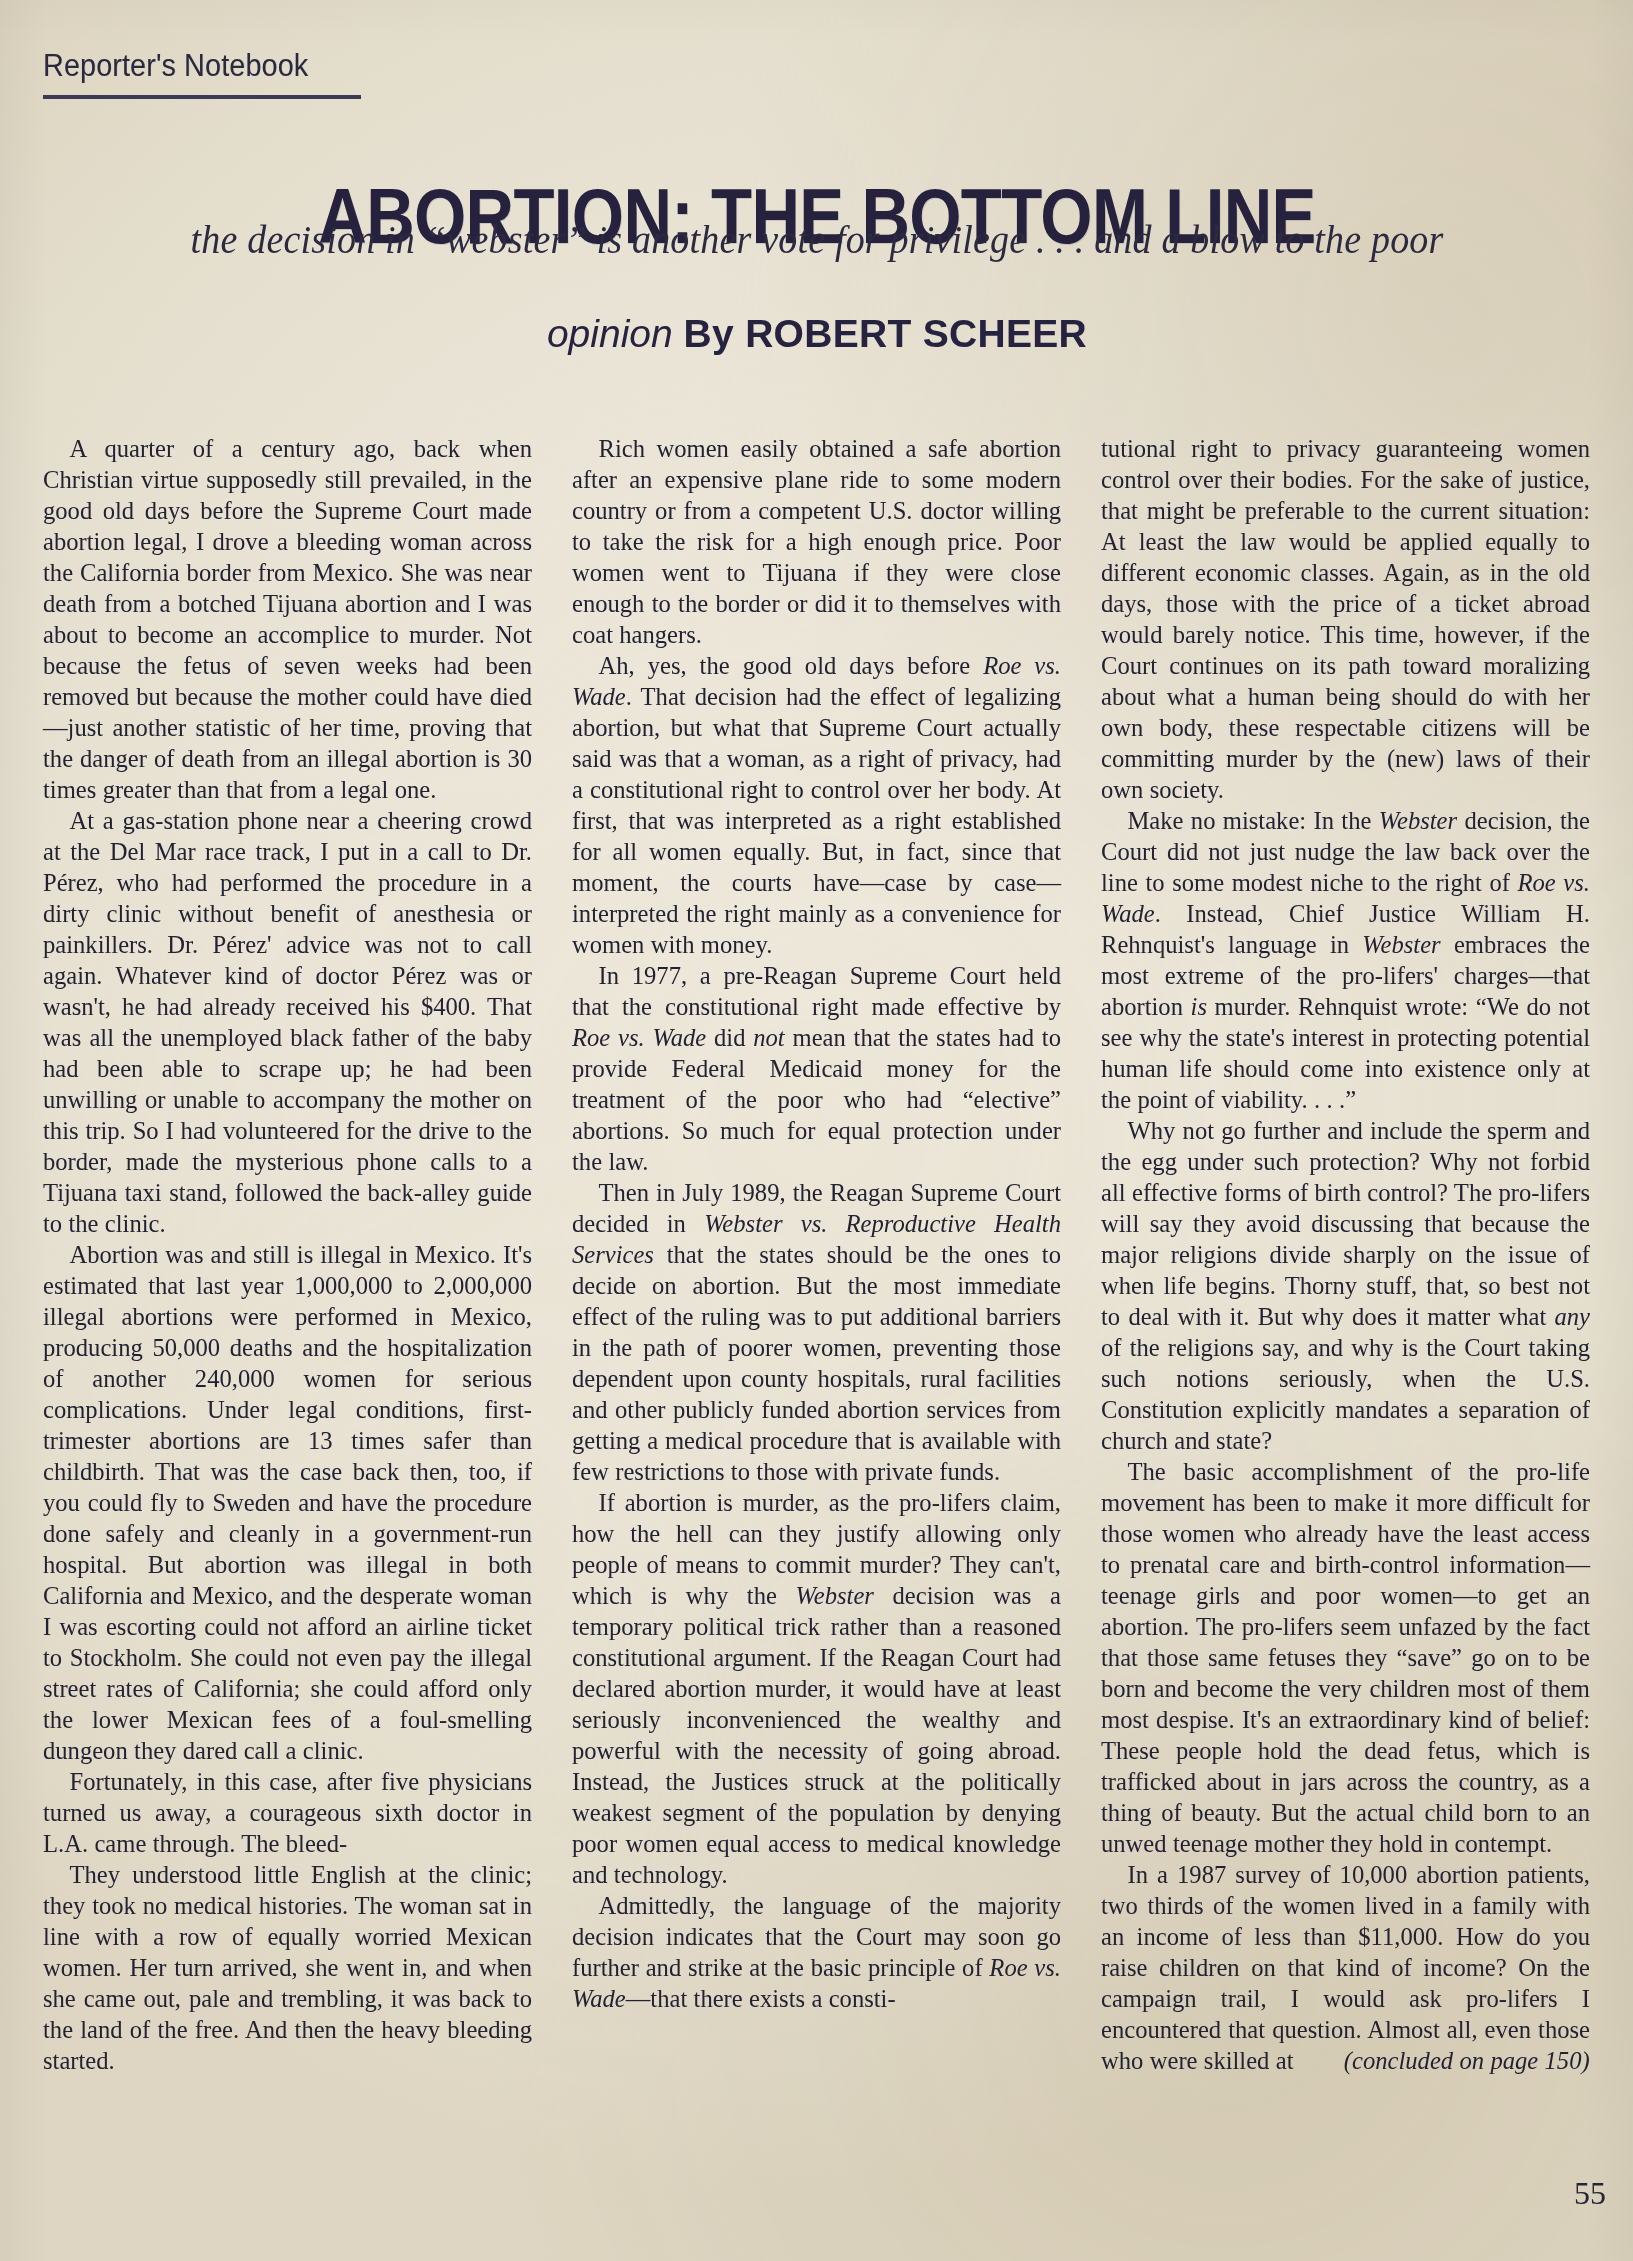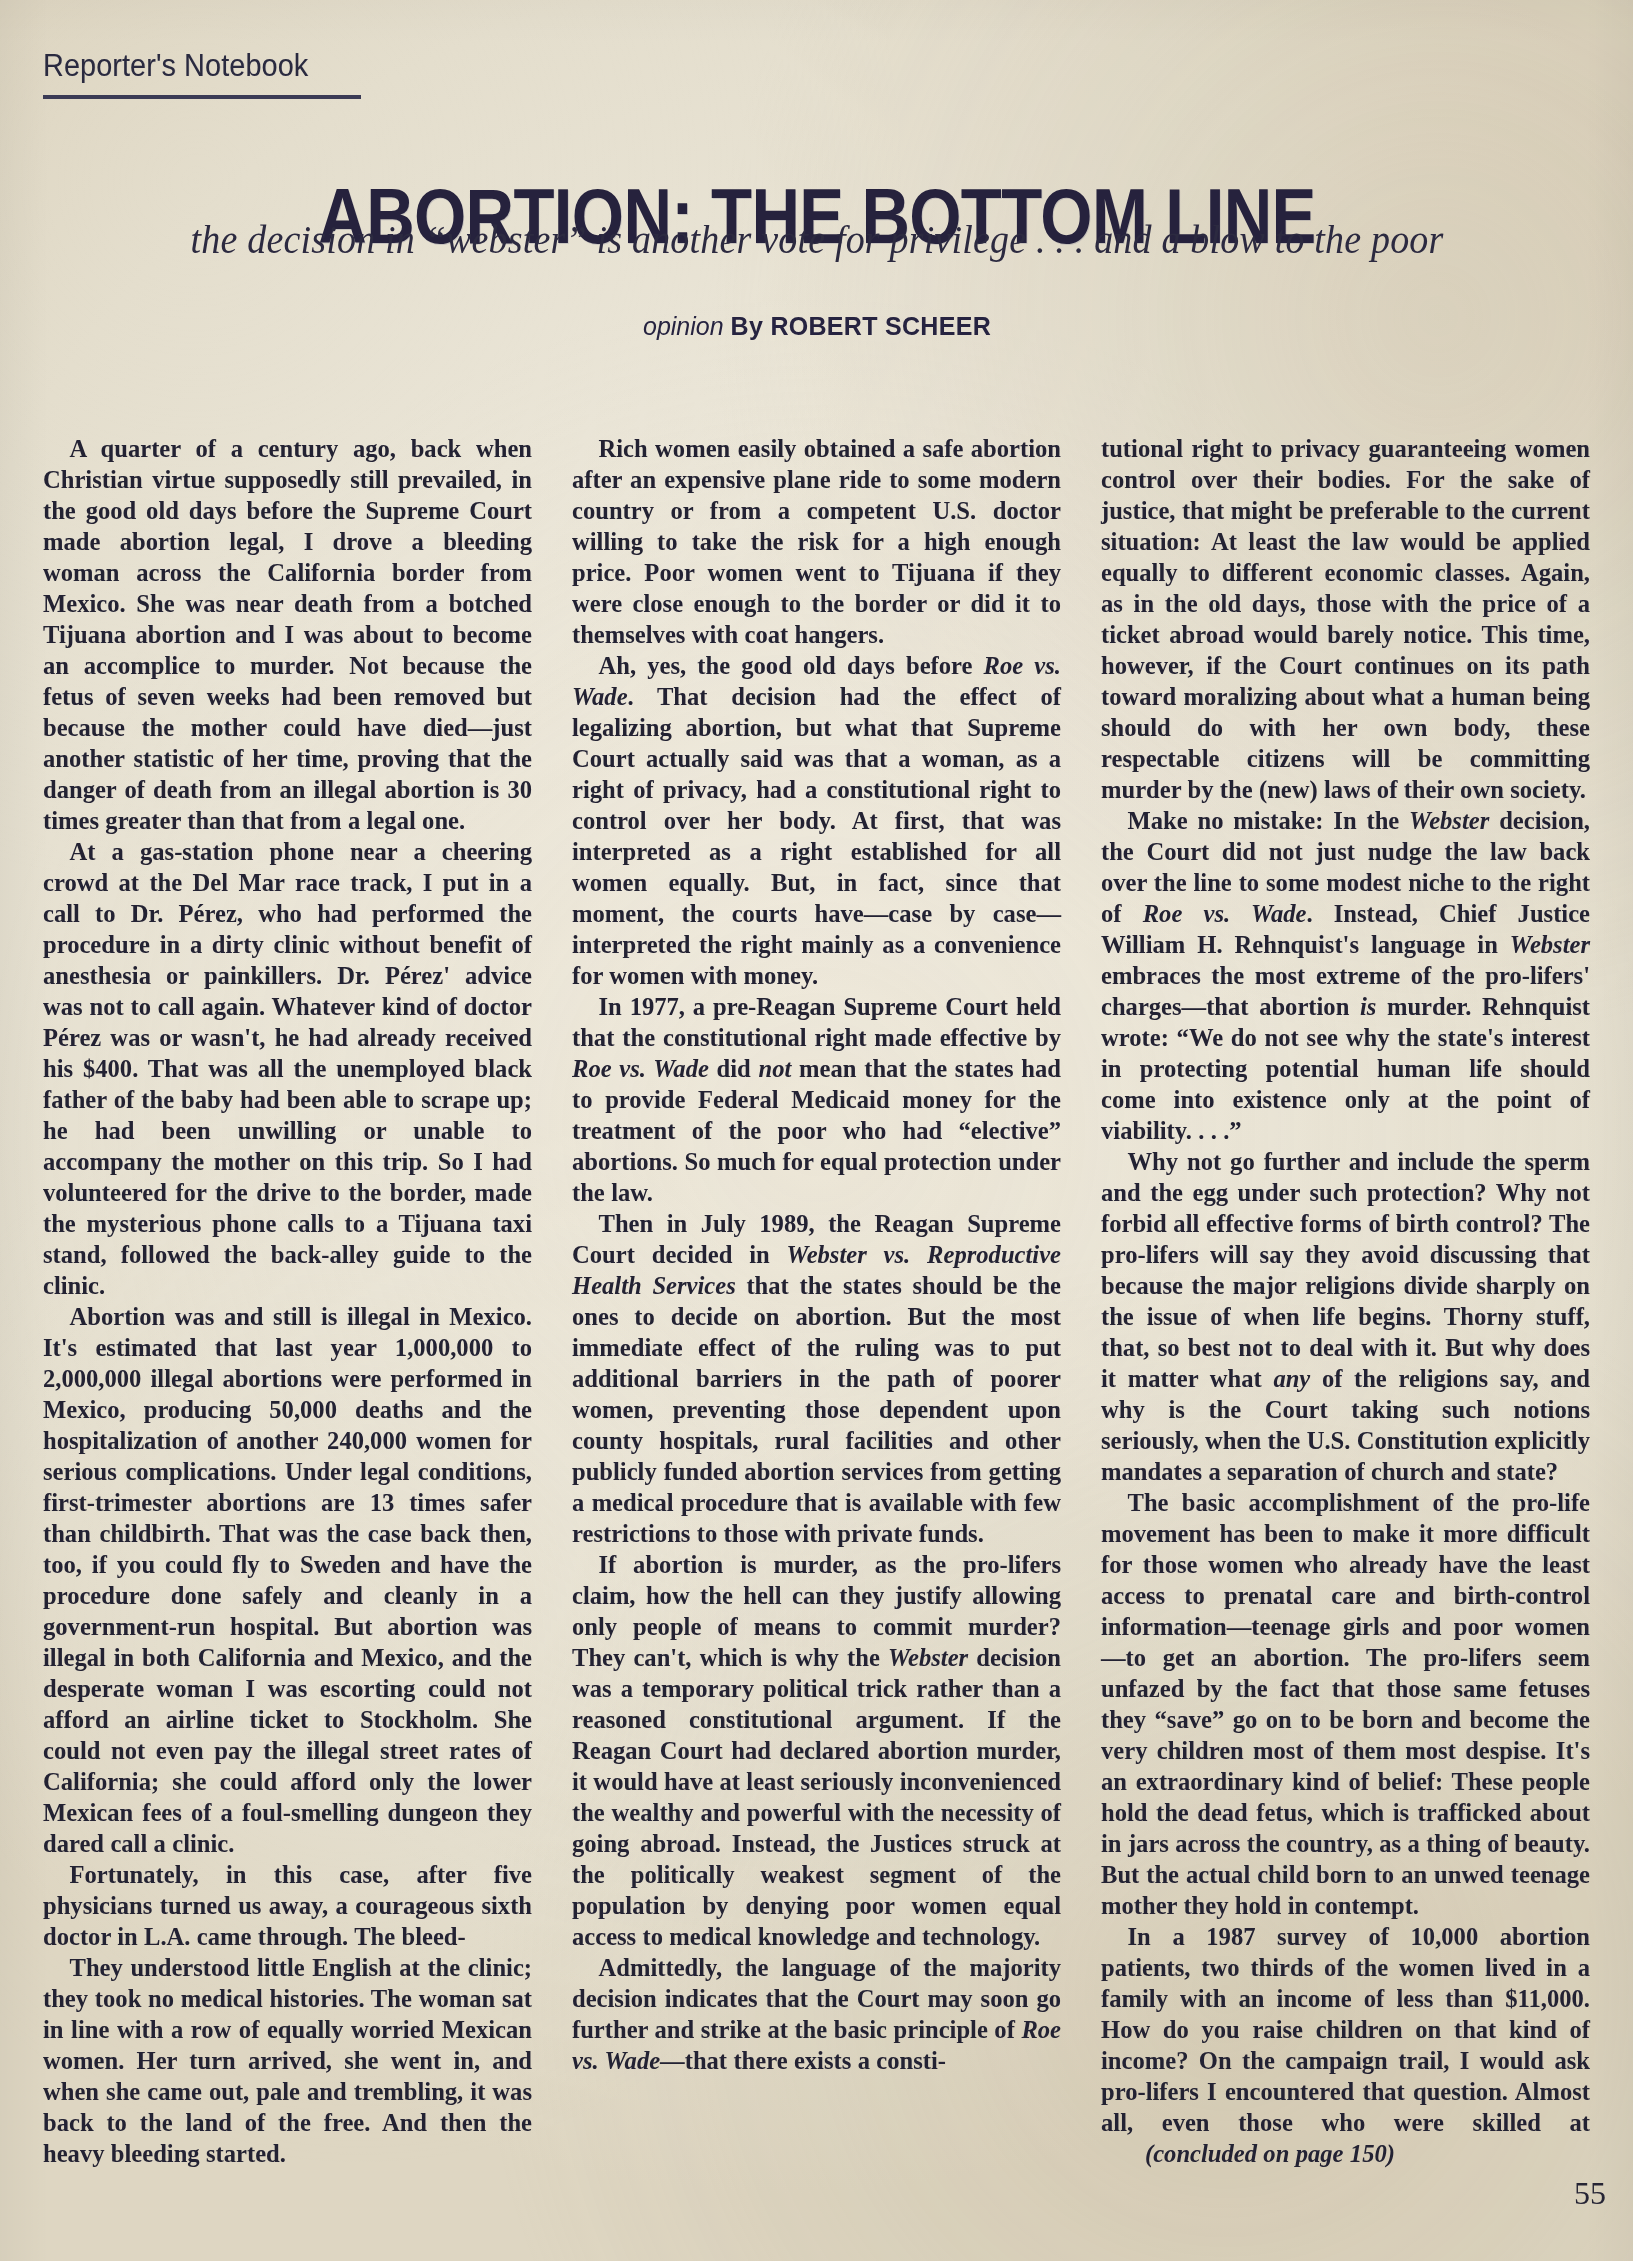--- a/index.html
+++ b/index.html
@@ -118,21 +118,21 @@
   }
 
   
   .byline {
     position: absolute;
     left: 0;
     top: 313px;
     width: 1634px;
     text-align: center;
     font-family: "Liberation Sans", sans-serif;
-    font-size: 25px;
+    font-size: 39px;
     line-height: 1.1;
     color: #262340;
     white-space: nowrap;
   }
   .byline .op {
     font-style: italic;
     font-weight: 400;
     letter-spacing: 0px;
   }
   .byline .bys {
@@ -141,21 +141,20 @@
   }
 
   
   .cols {
     position: absolute;
     left: 43px;
     top: 433px;
     width: 1548px;
     display: flex;
     gap: 40px;
-    font-weight: bold;
   }
   .col {
     width: 489px;
     flex: 0 0 489px;
   }
   .col p {
     margin: 0;
     font-family: "Liberation Serif", serif;
     font-size: 24.6px;
     line-height: 31px;

